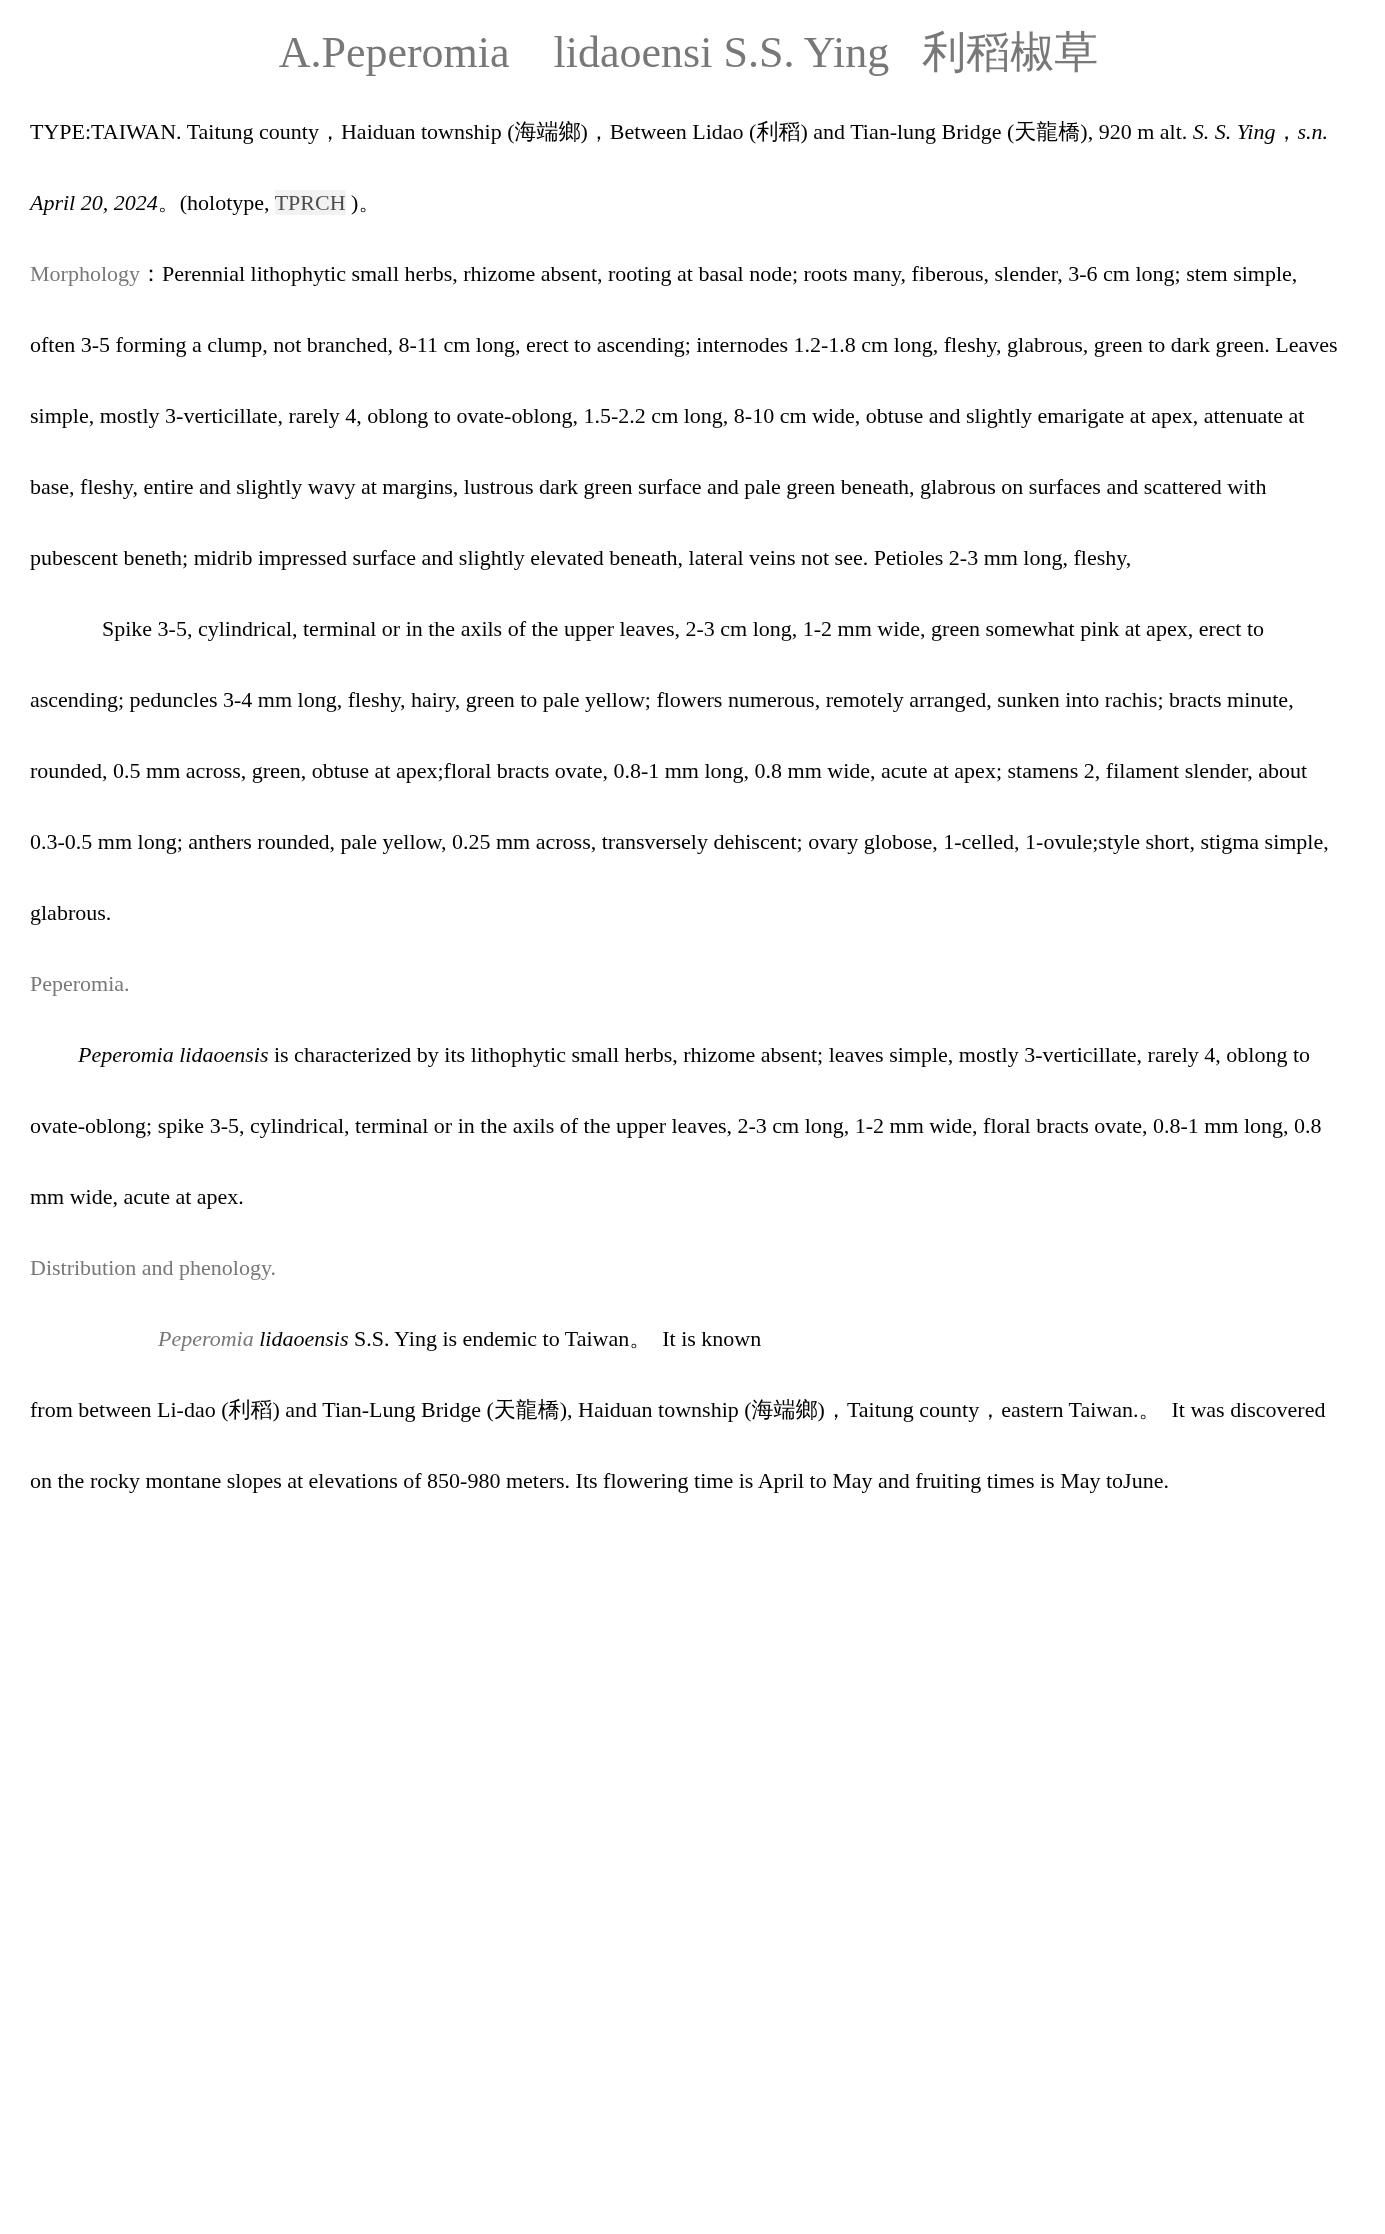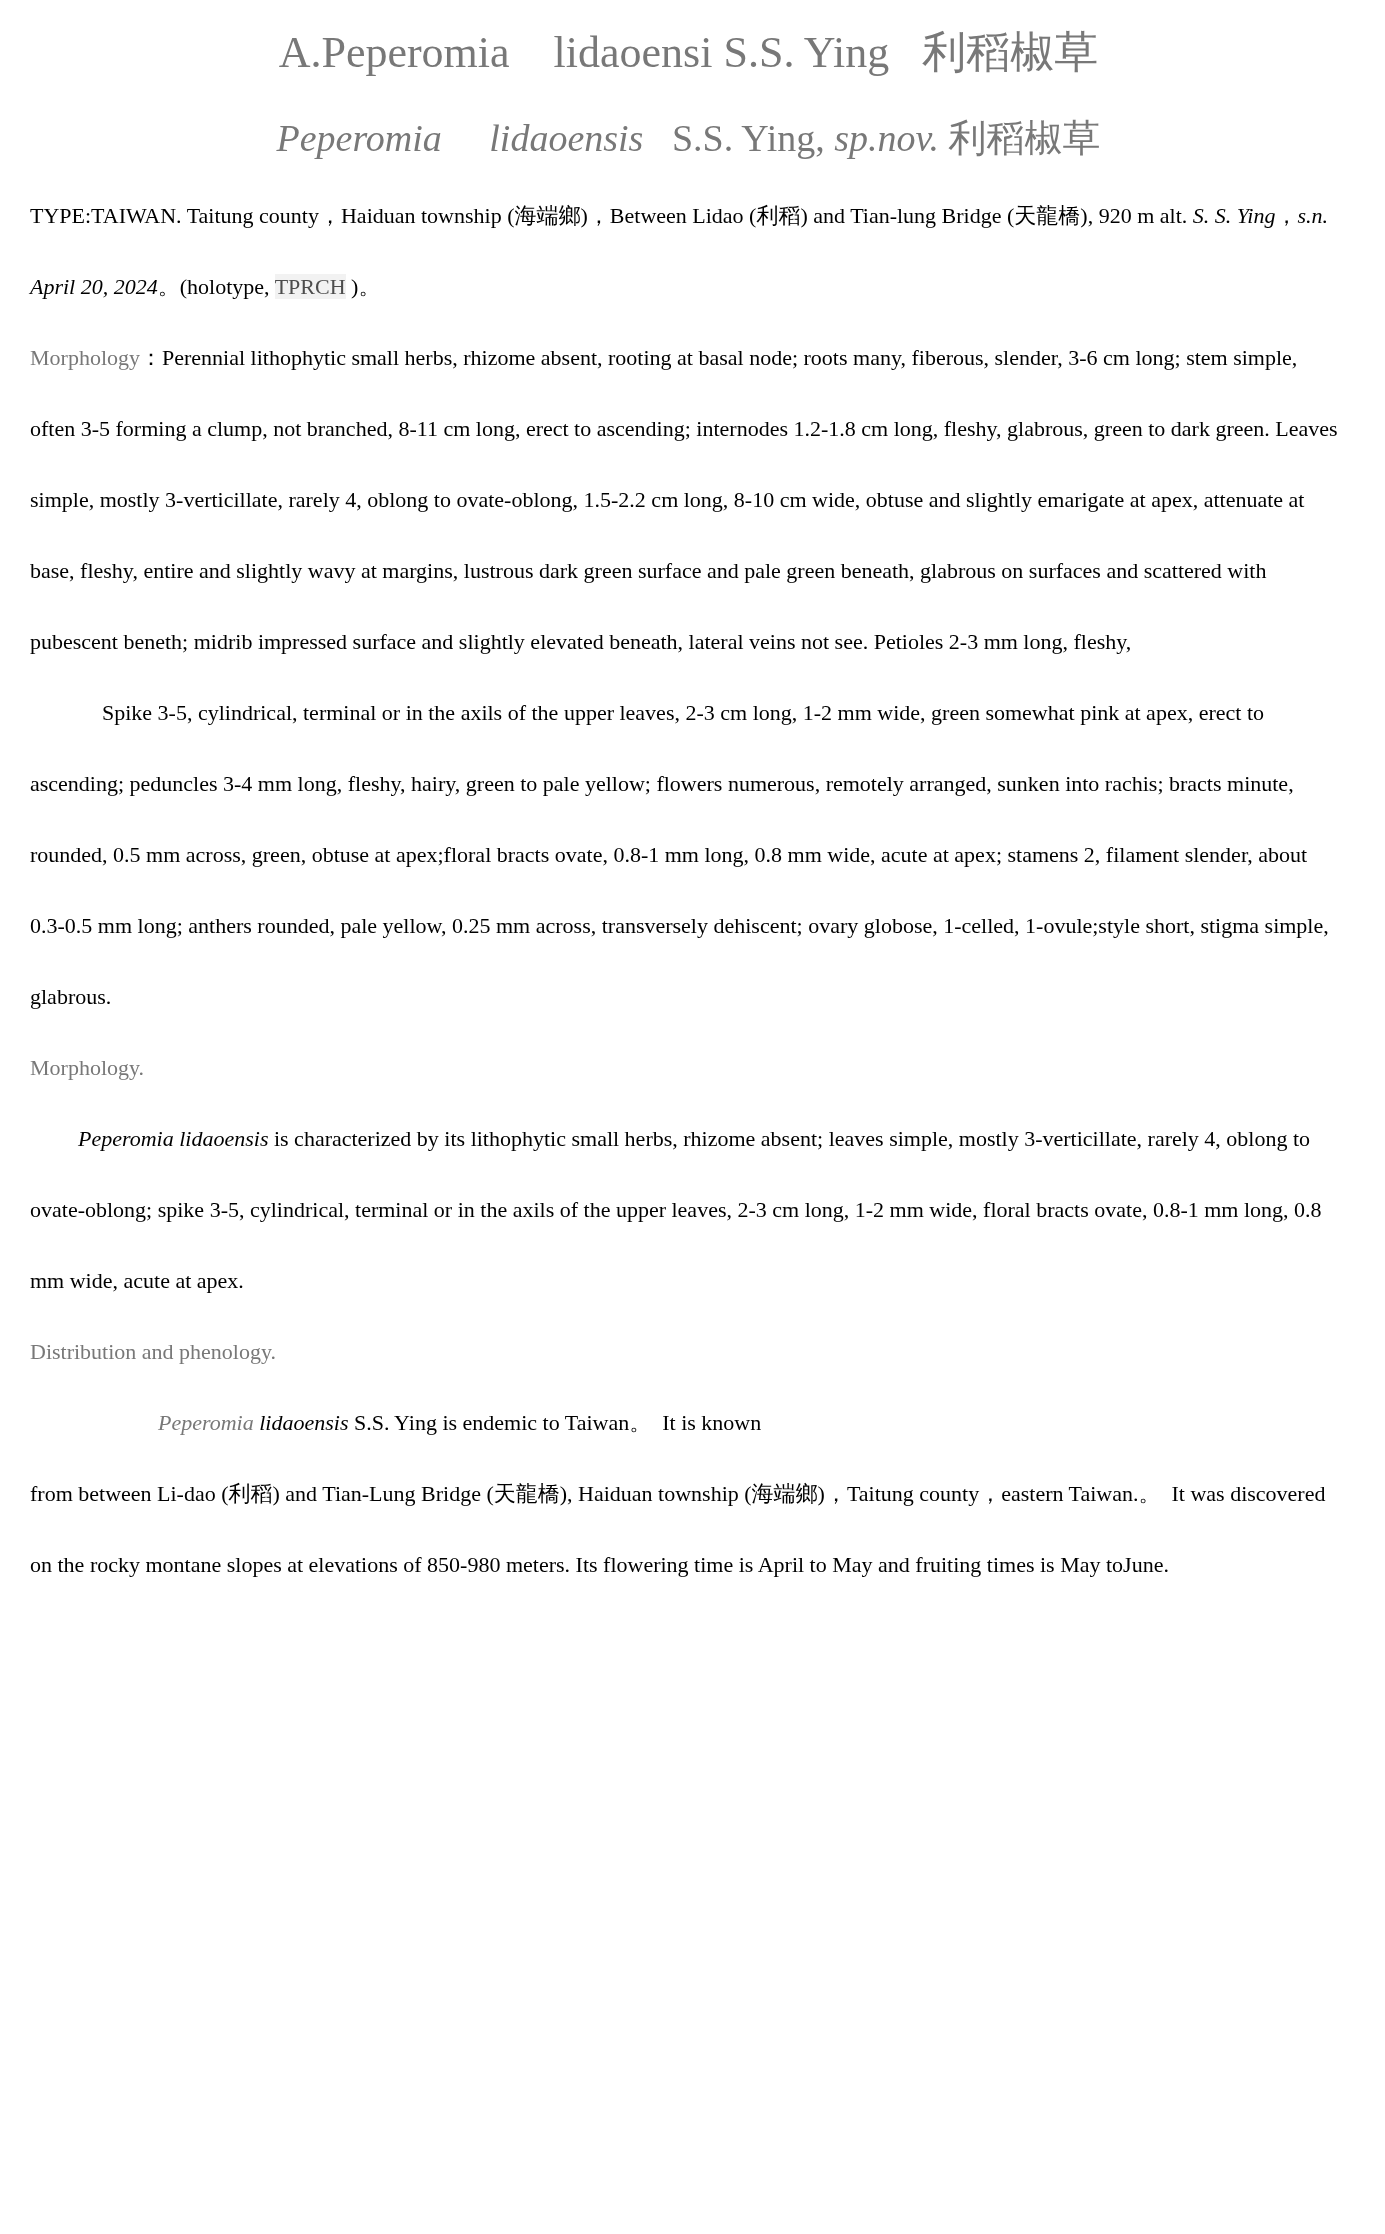--- a/index.html
+++ b/index.html
@@ -36,22 +36,21 @@
   span.i { font-style: italic; }
   span.gray { color: var(--heading-gray); }
   span.hl { background: var(--highlight-bg); color: var(--highlight-text); }
 </style>
 </head>
 <body>
 
 <div class="page">
   <div id="doc">
       <p class="title1"><span class="">A.Peperomia    lidaoensi S.S. Ying   利稻椒草</span></p>
-      <p class="title2"><span class="i ">Peperomia</span><span class="">     </span><span class="i ">lidaoensis</span><span class="">   S.S. Ying, </span><span class="i ">sp.nov.</span><span class=""> 利稻椒草</span></p>
       <p class="body"><span class="">TYPE:TAIWAN. Taitung county，Haiduan township (海端鄉)，Between Lidao (利稻) and Tian-lung Bridge (天龍橋), 920 m alt. </span><span class="i ">S. S. Ying</span><span class="">，</span><span class="i ">s.n. April 20, 2024</span><span class="">。(holotype, </span><span class="hl">TPRCH</span><span class=""> )。</span></p>
       <p class="body"><span class="gray ">Morphology</span><span class="">：Perennial lithophytic small herbs, rhizome absent, rooting at basal node; roots many, fiberous, slender, 3-6 cm long; stem simple, often 3-5 forming a clump, not branched, 8-11 cm long, erect to ascending; internodes 1.2-1.8 cm long, fleshy, glabrous, green to dark green. Leaves simple, mostly 3-verticillate, rarely 4, oblong to ovate-oblong, 1.5-2.2 cm long, 8-10 cm wide, obtuse and slightly emarigate at apex, attenuate at base, fleshy, entire and slightly wavy at margins, lustrous dark green surface and pale green beneath, glabrous on surfaces and scattered with pubescent beneth; midrib impressed surface and slightly elevated beneath, lateral veins not see. Petioles 2-3 mm long, fleshy,</span></p>
       <p class="body" style="text-indent: 72px;"><span class="">Spike 3-5, cylindrical, terminal or in the axils of the upper leaves, 2-3 cm long, 1-2 mm wide, green somewhat pink at apex, erect to ascending; peduncles 3-4 mm long, fleshy, hairy, green to pale yellow; flowers numerous, remotely arranged, sunken into rachis; bracts minute, rounded, 0.5 mm across, green, obtuse at apex;floral bracts ovate, 0.8-1 mm long, 0.8 mm wide, acute at apex; stamens 2, filament slender, about 0.3-0.5 mm long; anthers rounded, pale yellow, 0.25 mm across, transversely dehiscent; ovary globose, 1-celled, 1-ovule;style short, stigma simple, glabrous.</span></p>
-      <p class="heading"><span class="">Morphology.</span></p>
+      <p class="heading"><span class="">Peperomia.</span></p>
       <p class="body" style="text-indent: 48px;"><span class="i ">Peperomia lidaoensis</span><span class=""> is characterized by its lithophytic small herbs, rhizome absent; leaves simple, mostly 3-verticillate, rarely 4, oblong to ovate-oblong; spike 3-5, cylindrical, terminal or in the axils of the upper leaves, 2-3 cm long, 1-2 mm wide, floral bracts ovate, 0.8-1 mm long, 0.8 mm wide, acute at apex.</span></p>
       <p class="heading"><span class="">Distribution and phenology.</span></p>
       <p class="body" style="text-indent: 128px;"><span class="i gray ">Peperomia</span><span class="i "> lidaoensis</span><span class=""> S.S. Ying is endemic to Taiwan。  It is known</span><br><span class="">from between Li-dao (利稻) and Tian-Lung Bridge (天龍橋), Haiduan township (海端鄉)，Taitung county，eastern Taiwan.。  It was discovered on the rocky montane slopes at elevations of 850-980 meters. Its flowering time is April to May and fruiting times is May toJune.</span></p>
     </div>
 </div>
 
 </body></html>

